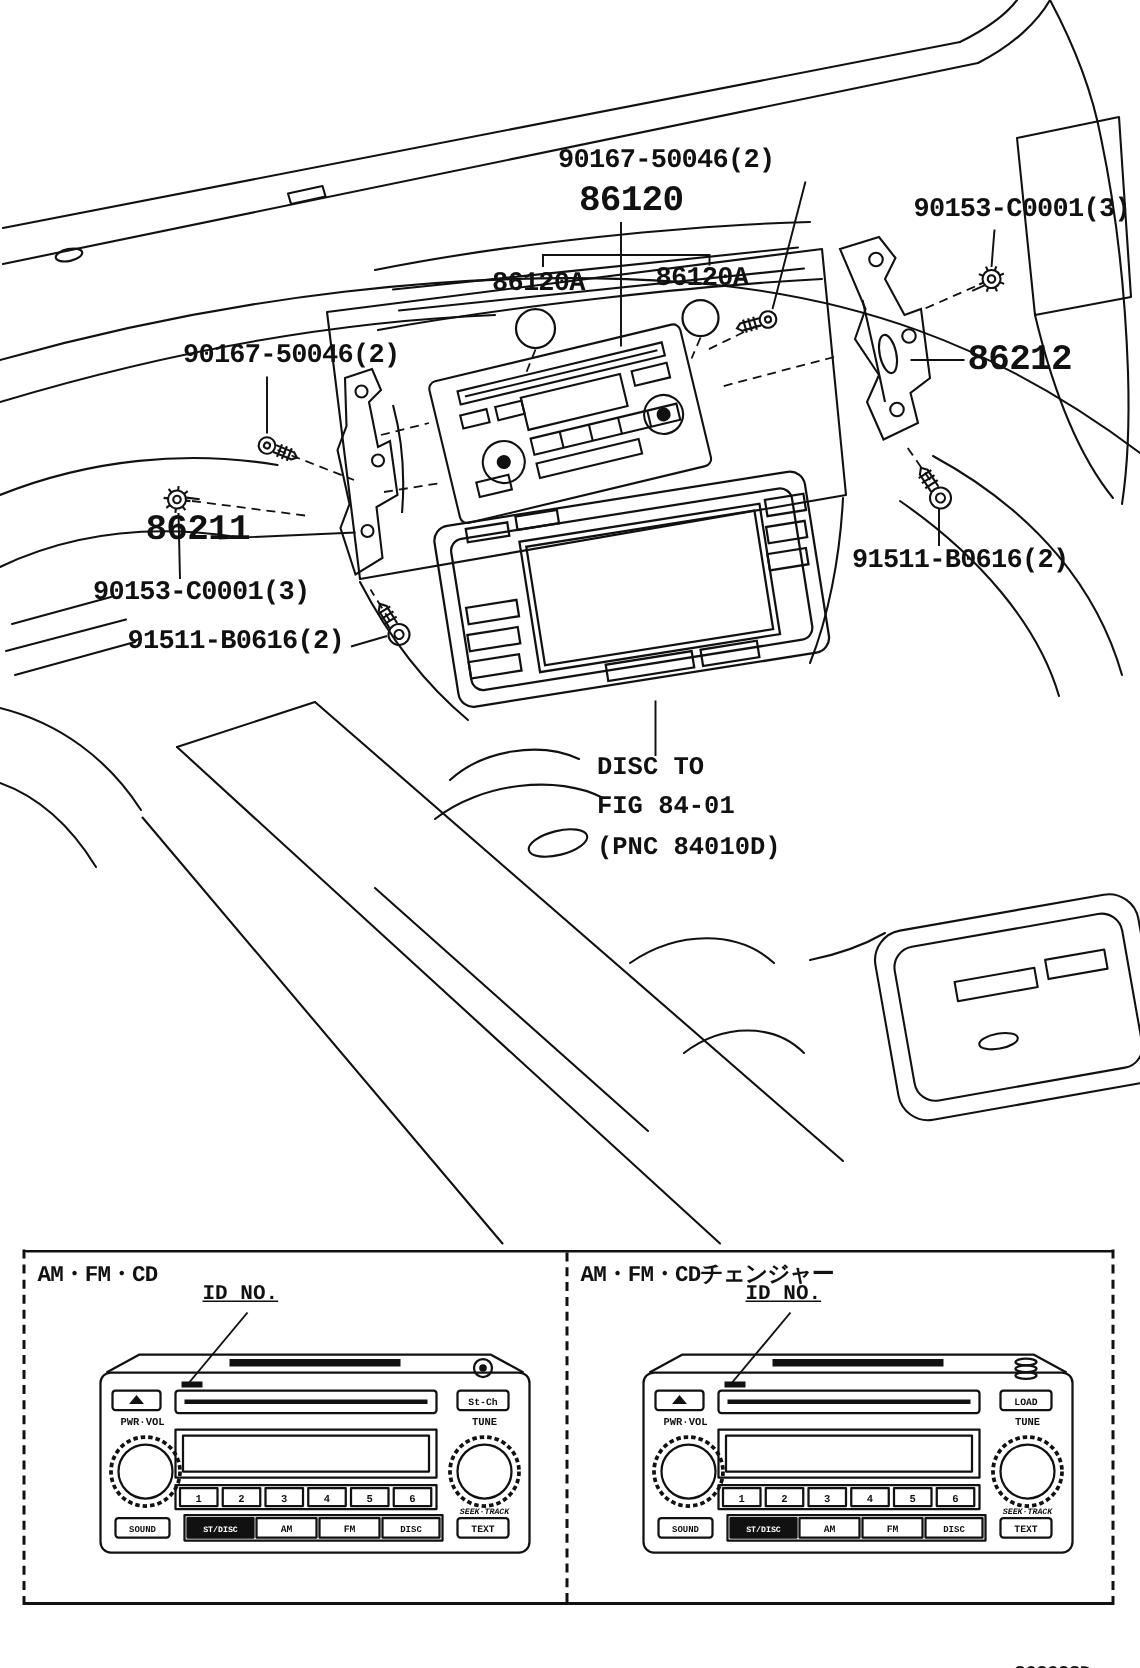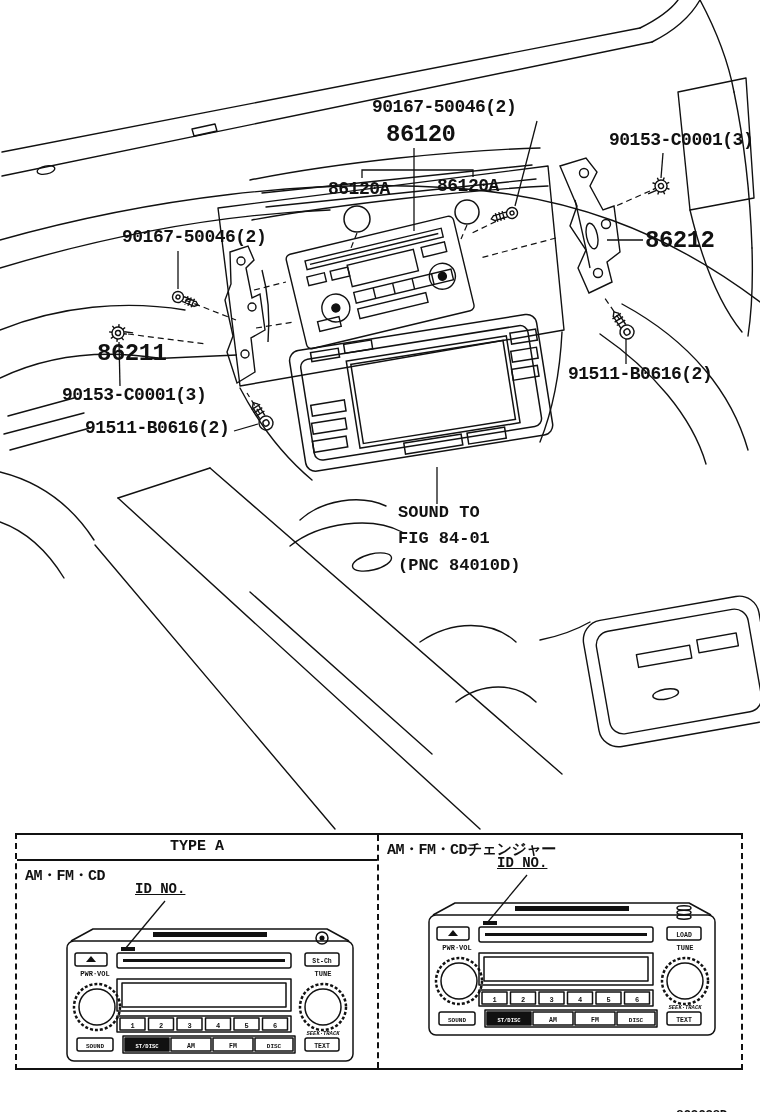--- a/index.html
+++ b/index.html
@@ -202,26 +202,25 @@
   <div class="lbl" style="left:328px;top:179px">86120A</div>
   <div class="lbl" style="left:437px;top:176px">86120A</div>
   <div class="lbl" style="left:609px;top:130px">90153-C0001(3)</div>
   <div class="lbl big" style="left:645px;top:227px">86212</div>
   <div class="lbl" style="left:122px;top:227px">90167-50046(2)</div>
   <div class="lbl big" style="left:97px;top:340px">86211</div>
   <div class="lbl" style="left:62px;top:385px">90153-C0001(3)</div>
   <div class="lbl" style="left:85px;top:418px">91511-B0616(2)</div>
   <div class="lbl" style="left:568px;top:364px">91511-B0616(2)</div>
 
-  <div class="note" style="left:398px;top:500px"><span>SOUND TO</span><br><span>FIG 84-01</span><br><span>(PNC 84010D)</span></div>
+  <div class="note" style="left:398px;top:500px"><span>DISC TO</span><br><span>FIG 84-01</span><br><span>(PNC 84010D)</span></div>
 
   <div class="ptable">
 
     <div class="col colA">
-      <div class="th">TYPE A</div>
       <div class="cell">
         <div class="sys">AM・FM・CD</div>
         <div class="idno">ID NO.</div>
         <svg class="cellsvg" width="364" height="207" viewBox="0 0 364 207">
           <line x1="148" y1="40" x2="108" y2="88" stroke="#111" stroke-width="1.3"></line>
           <g transform="translate(42,60)" fill="none" stroke="#111" stroke-width="1.5" stroke-linejoin="round">
             <path d="M12,20 L34,8 L268,8 L290,20"></path>
             <rect x="94" y="11" width="114" height="5" fill="#111" stroke="none"></rect>
             <rect x="8" y="20" width="286" height="120" rx="7"></rect>
             <rect x="62" y="26" width="14" height="4" fill="#111" stroke="none"></rect>

